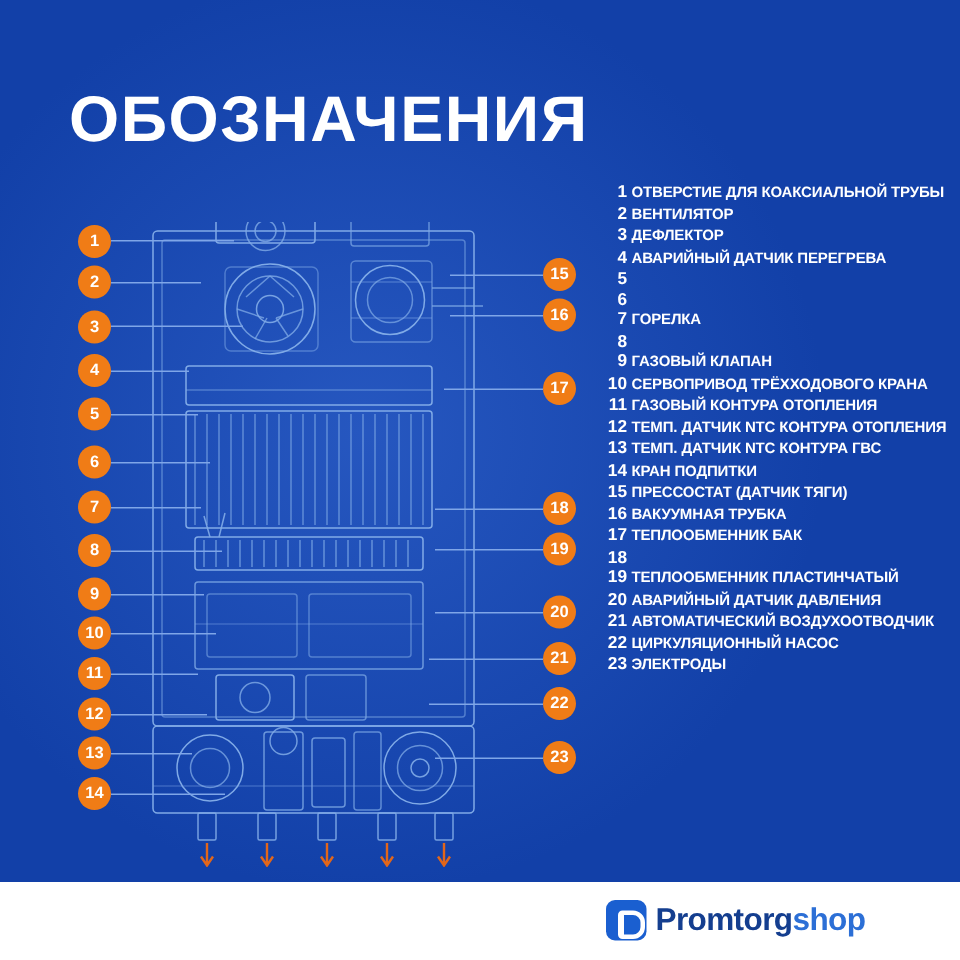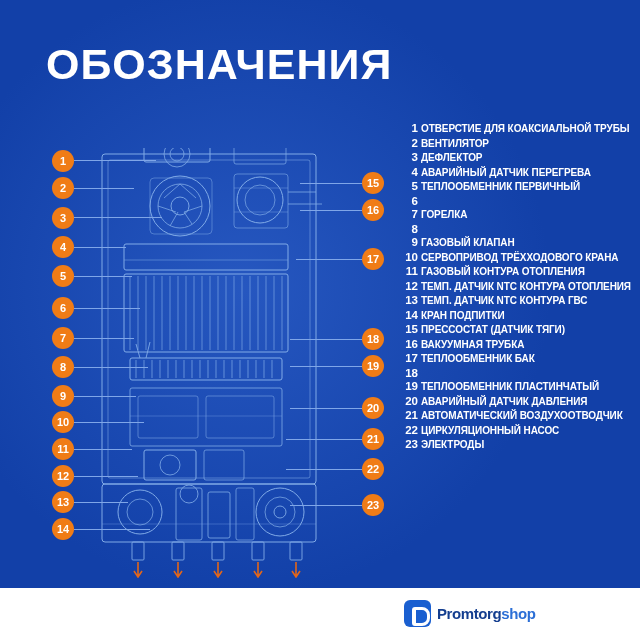--- a/index.html
+++ b/index.html
@@ -19,21 +19,21 @@
   #page::before {
     content: "";
     position: absolute;
     left: 0; top: 0; right: 0; bottom: 0;
     background: radial-gradient(circle at 38% 45%, rgba(45,95,200,0.75) 0%, rgba(18,64,168,0.0) 58%);
     pointer-events: none;
   }
   .title {
     position: absolute;
     left: 46px;
-    top: 40px;
+    top: 56px;
     color: #ffffff;
     font-size: 43px;
     font-weight: bold;
     letter-spacing: 1px;
     font-family: "Liberation Sans", sans-serif;
     z-index: 6;
   }
 
   
   .legend {
@@ -130,21 +130,21 @@
   .logo-mark::after {
     content: "";
     position: absolute;
     left: 8px; top: 7px;
     width: 11px; height: 13px;
     border-radius: 3px 8px 8px 3px;
     border: 3px solid #ffffff;
     border-left-width: 4px;
   }
   .logo-text {
-    font-size: 15px;
+    font-size: 21px;
     font-weight: bold;
     color: #143e8f;
     letter-spacing: -0.4px;
   }
   .logo-text .shop { color: #2c6fd6; font-weight: bold; }
 </style>
 </head>
 <body>
 
 <div id="page">
@@ -304,21 +304,20 @@
       <div class="legend-row">
         <span class="legend-num">3</span>
         <span class="legend-text">ДЕФЛЕКТОР</span>
       </div>
       <div class="legend-row">
         <span class="legend-num">4</span>
         <span class="legend-text">АВАРИЙНЫЙ ДАТЧИК ПЕРЕГРЕВА</span>
       </div>
       <div class="legend-row">
         <span class="legend-num">5</span>
-        <span class="legend-text">ТЕПЛООБМЕННИК ПЕРВИЧНЫЙ</span>
       </div>
       <div class="legend-row">
         <span class="legend-num">6</span>
       </div>
       <div class="legend-row">
         <span class="legend-num">7</span>
         <span class="legend-text">ГОРЕЛКА</span>
       </div>
       <div class="legend-row">
         <span class="legend-num">8</span>

